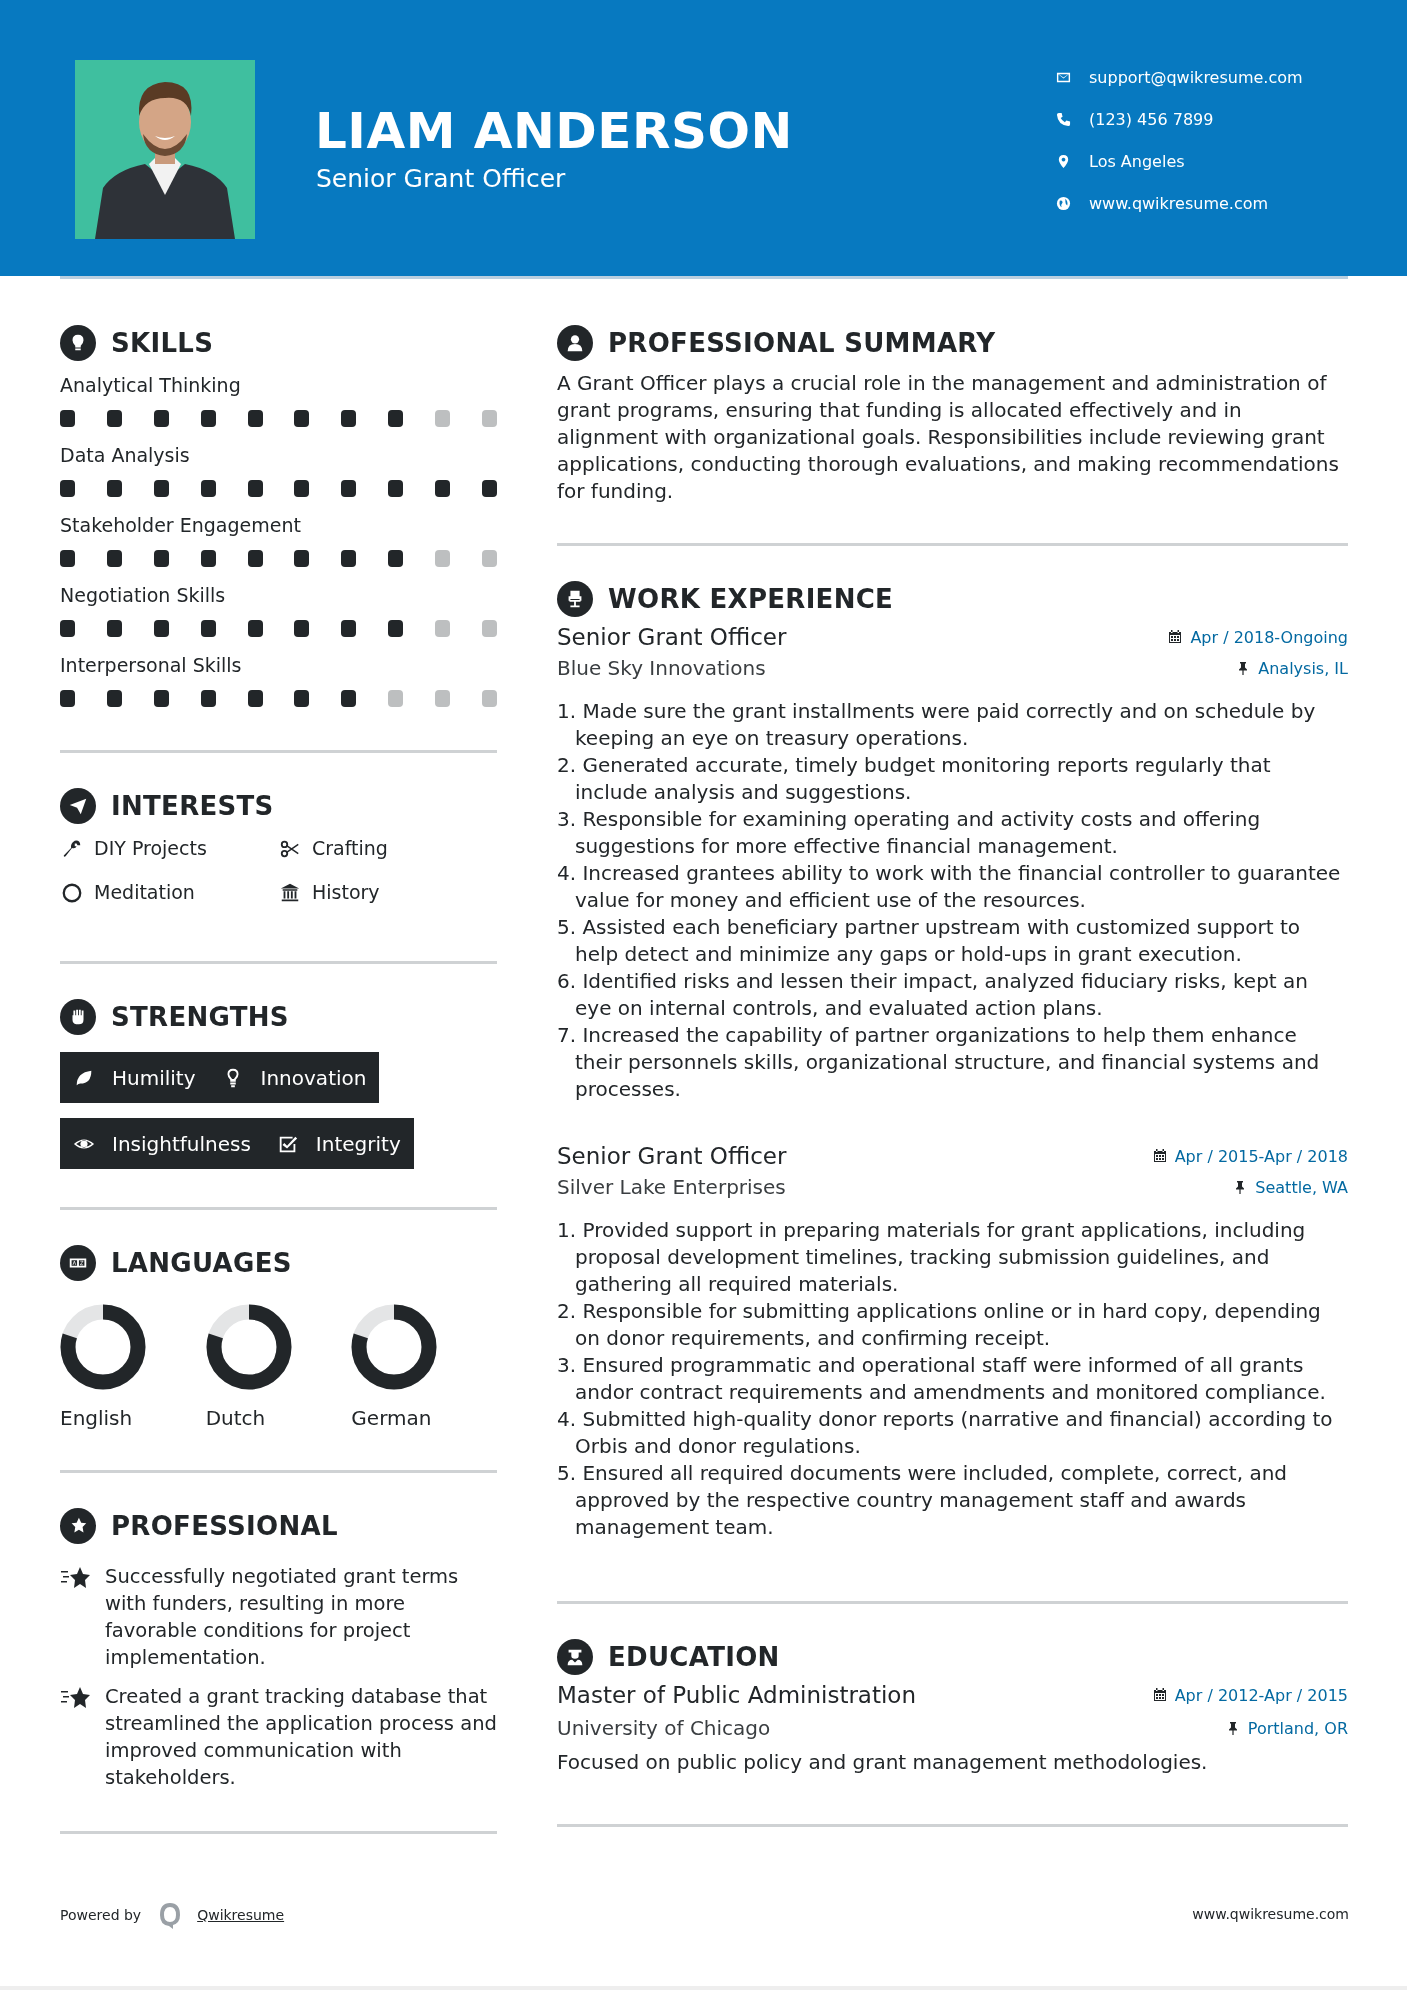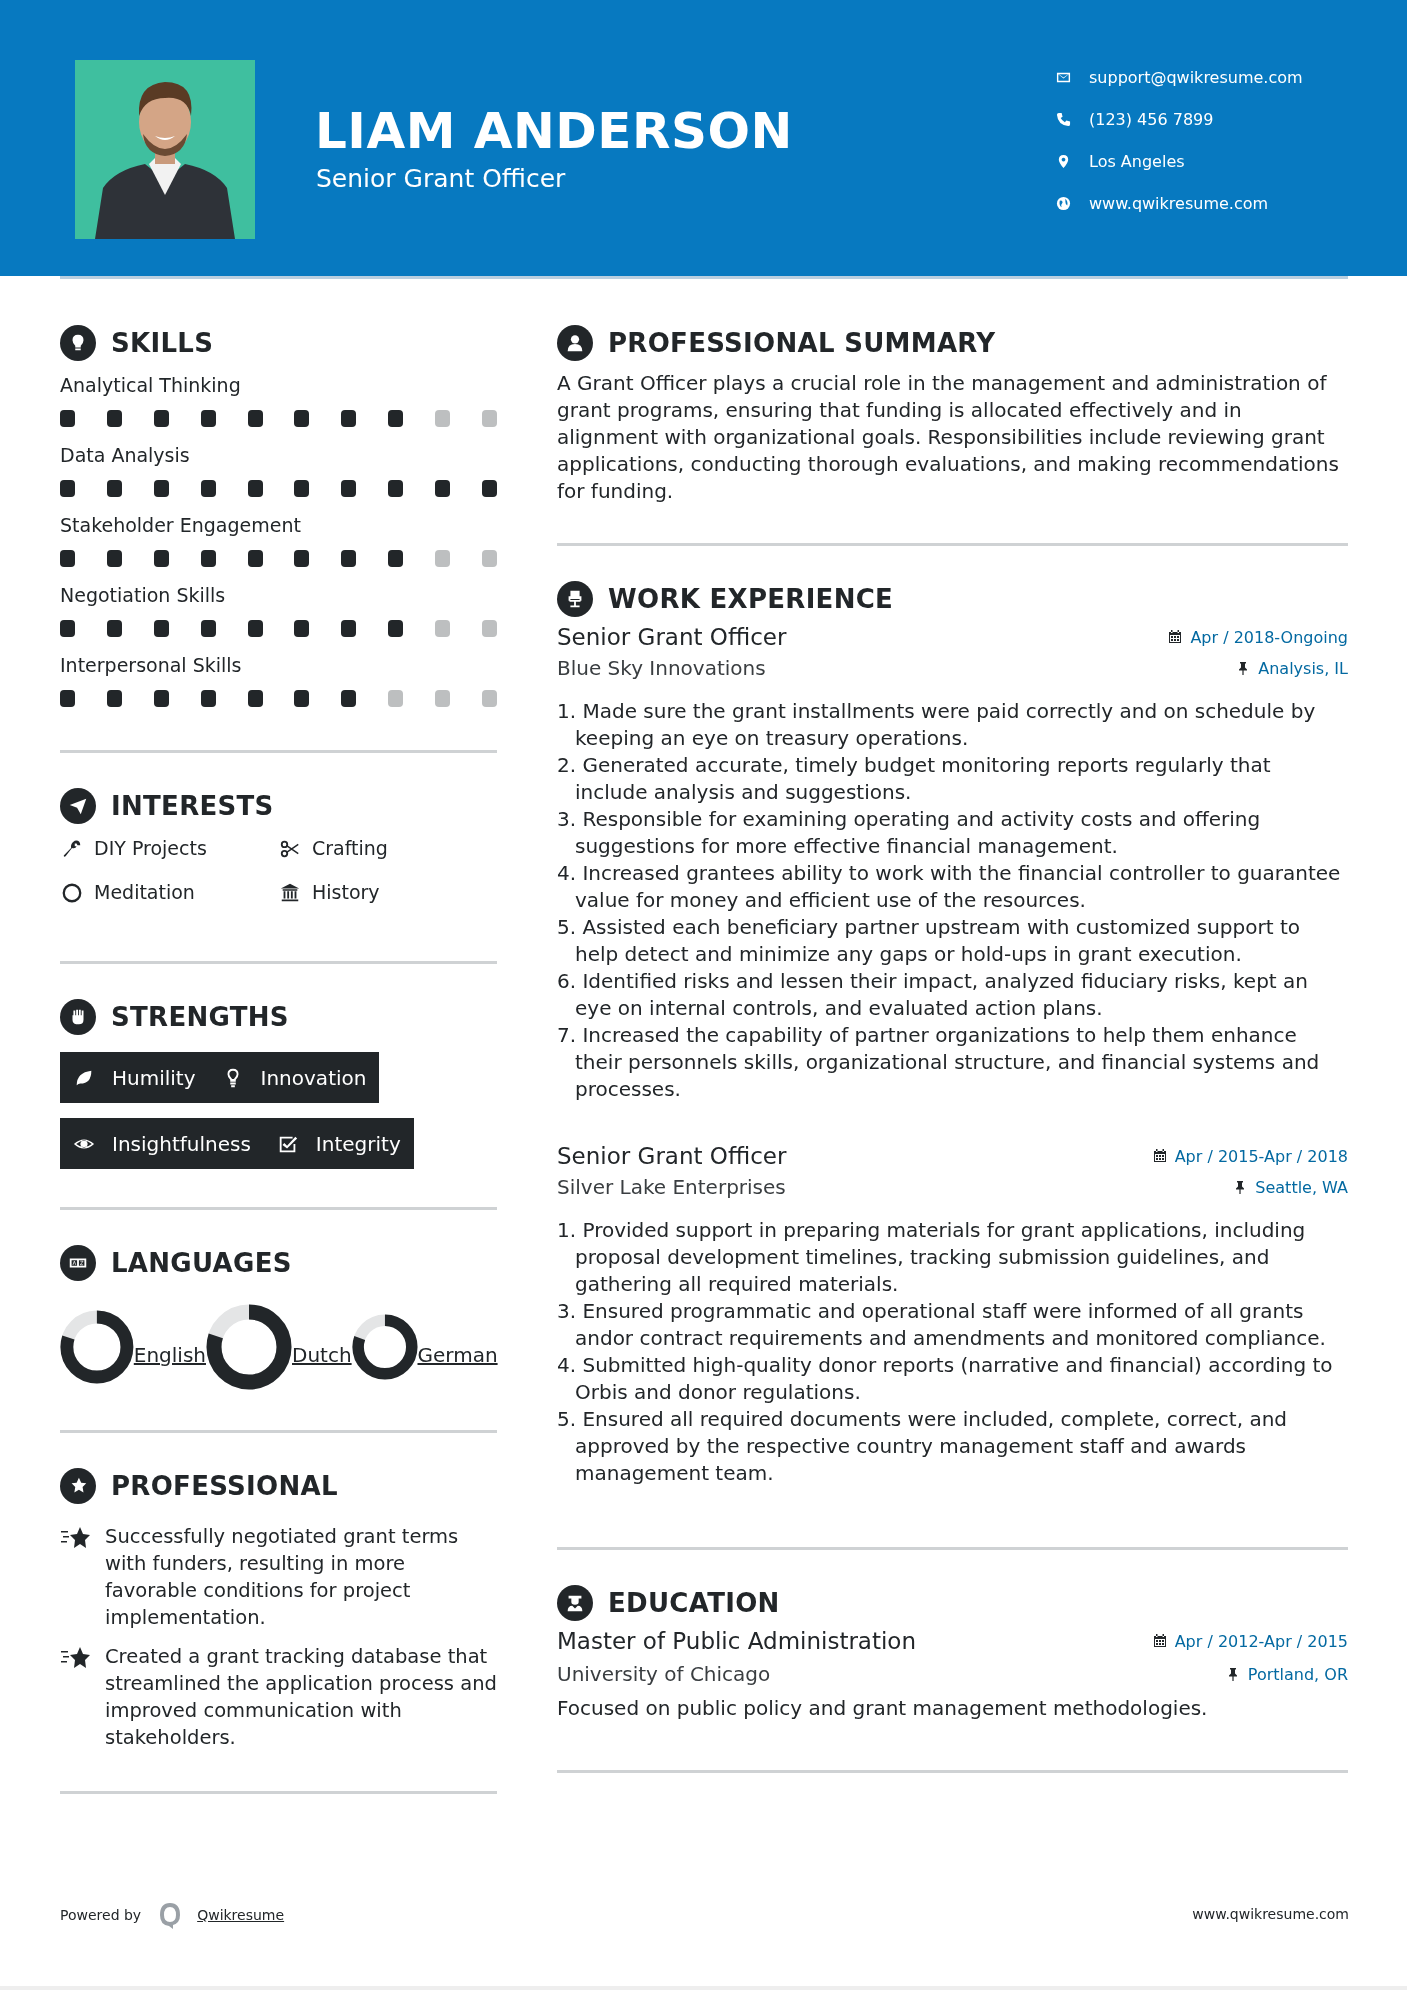--- a/index.html
+++ b/index.html
@@ -34,21 +34,21 @@
   .interest { display: flex; font-size: 19px; height: 30px; }
   .interest .ii { width: 24px; height: 24px; margin-right: 10px; display: flex; align-items: center; justify-content: center; }
   .interest .ii svg { width: 22px; height: 22px; fill: #222629; }
 
   .tags { display: flex; flex-wrap: wrap; margin-top: 12px; }
   .tag { display: flex; align-items: center; height: 51px; background: #222629; color: #ffffff; font-size: 20px; padding: 0 13px 0 12px; margin-bottom: 15px; }
   .tag .ti { width: 24px; height: 24px; margin-right: 16px; display: flex; align-items: center; justify-content: center; }
   .tag .ti svg { width: 22px; height: 22px; fill: #ffffff; }
 
   .langs { display: flex; margin-top: 18px; }
-  .lang { width: 146px; display: flex; flex-direction: row; align-items: center; text-decoration: underline; }
+  .lang { width: 146px; display: flex; flex-direction: column; align-items: flex-start; }
   .donut { width: 86px; height: 86px; margin-left: 0; }
   .lang-name { font-size: 20px; margin-top: 16px; color: #222629; }
 
   .ach { display: flex; margin-top: 10px; }
   .ach .ai { width: 34px; flex-shrink: 0; margin-right: 11px; padding-top: 2px; }
   .ach .ai svg { width: 32px; height: 26px; fill: #222629; }
   .ach-text { font-size: 19.5px; line-height: 27px; color: #222629; }
 
   .summary { font-size: 20px; line-height: 27px; color: #222629; margin-top: 4px; }
   .job-head { display: flex; justify-content: space-between; align-items: center; }
@@ -447,20 +447,21 @@
         <span class="job-company">Silver Lake Enterprises</span>
         <span class="job-meta">
           <svg viewBox="0 0 14 14">
               <path d="M4 1 h6 v1.5 H9 v4 l2 2 v1 H3 v-1 l2-2 v-4 H4z M6.4 9.5 h1.2 V14 H6.4z"></path>
             </svg>
           <span>Seattle, WA</span>
         </span>
       </div>
       <ul class="bullets">
         <li>1. Provided support in preparing materials for grant applications, including proposal development timelines, tracking submission guidelines, and gathering all required materials.</li>
+        <li>2. Responsible for submitting applications online or in hard copy, depending on donor requirements, and confirming receipt.</li>
         <li>3. Ensured programmatic and operational staff were informed of all grants andor contract requirements and amendments and monitored compliance.</li>
         <li>4. Submitted high-quality donor reports (narrative and financial) according to Orbis and donor regulations.</li>
         <li>5. Ensured all required documents were included, complete, correct, and approved by the respective country management staff and awards management team.</li>
       </ul>
     </div>
   </div>
 
   <div class="divider" style="margin-top:60px"></div>
 
   <div style="margin-top:30px">

